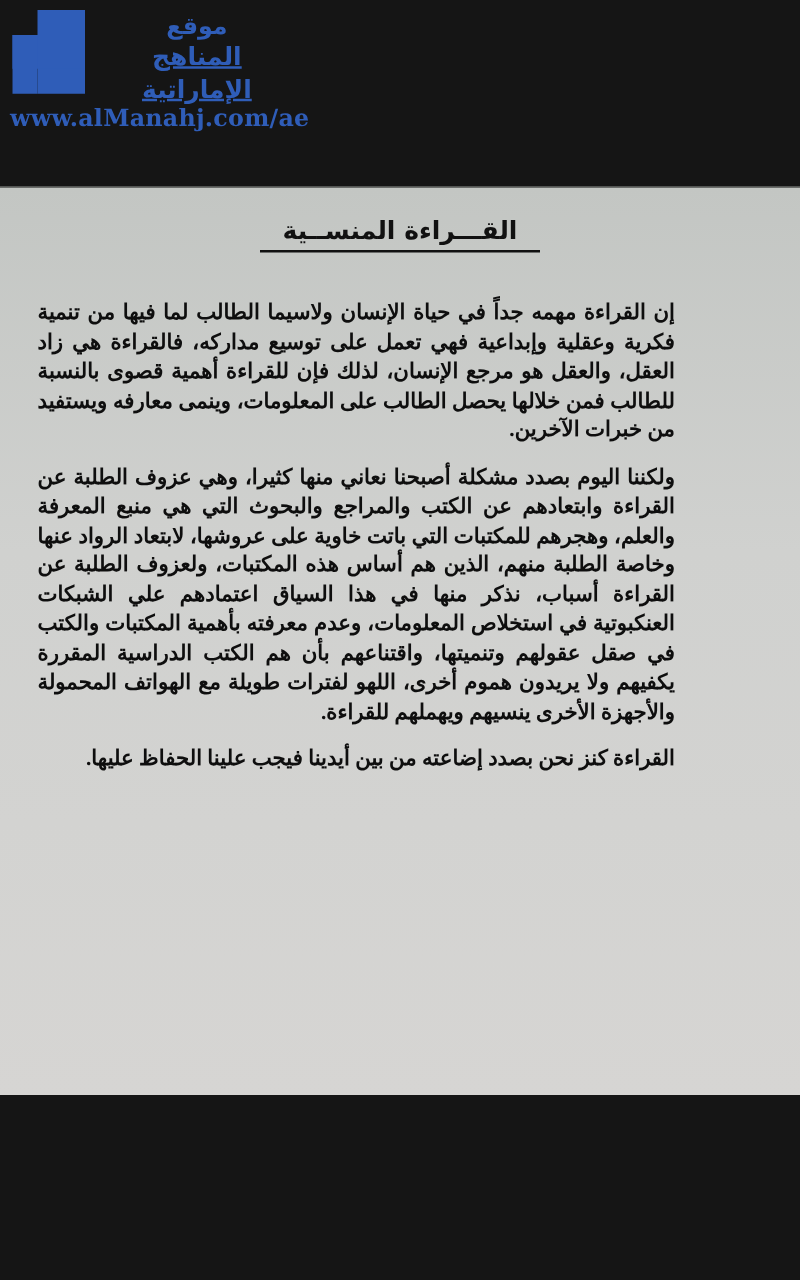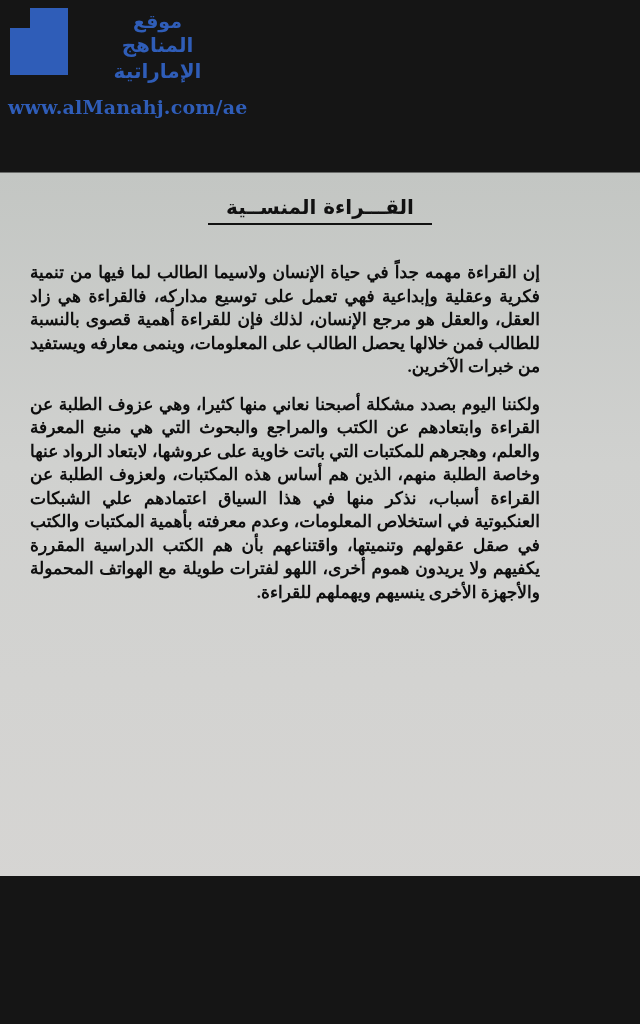--- a/index.html
+++ b/index.html
@@ -17,31 +17,30 @@
     position: absolute; left: 10px; top: 8px; width: 58px; height: 67px;
   }
   .logo-mark .blk { position: absolute; background: #2f5db8; }
   .logo-title {
     position: absolute; left: 80px; top: 10px; width: 155px;
     direction: rtl; text-align: center;
     color: #2f5db8; font-weight: bold;
     font-family: "DejaVu Sans", sans-serif;
   }
   .logo-title .l1 { font-size: 19px; line-height: 22px; display: block; }
-  .logo-title .l2 { font-size: 20px; line-height: 26px; display: block; }
+  .logo-title .l2 { font-size: 20px; line-height: 26px; display: block; text-decoration: underline; }
   .logo-url {
-    position: absolute; left: 8px; top: 96px;
+    position: absolute; left: 8px; top: 84px;
     color: #2f5db8; font-weight: bold; font-size: 19px;
     font-family: "DejaVu Serif", serif; letter-spacing: 0.2px;
   }
   .paper {
     position: absolute; left: 0; top: 149px; width: 640px; height: 727px;
     background: linear-gradient(180deg, #c3c6c3 0%, #d0d1cf 40%, #d6d5d3 100%);
     border-top: 1px solid #6a6c6a;
-    margin-top: 23px;
   }
   .doc-title {
     position: absolute; left: 0; right: 0; top: 22px;
     text-align: center; direction: rtl;
   }
   .doc-title span {
     font-size: 20px; font-weight: bold; color: #111;
     border-bottom: 2px solid #111; padding: 0 18px 4px 18px;
     font-family: "DejaVu Sans", sans-serif;
   }
@@ -73,16 +72,17 @@
   <div class="logo-url">www.alManahj.com/ae</div>
 </div>
 
 <div class="paper">
   <div class="doc-title">
     <span>القـــراءة المنســية</span>
   </div>
   <div class="doc-body">
     <p>إن القراءة مهمه جداً في حياة الإنسان ولاسيما الطالب لما فيها من تنمية فكرية وعقلية وإبداعية فهي تعمل على توسيع مداركه، فالقراءة هي زاد العقل، والعقل هو مرجع الإنسان، لذلك فإن للقراءة أهمية قصوى بالنسبة للطالب فمن خلالها يحصل الطالب على المعلومات، وينمى معارفه ويستفيد من خبرات الآخرين.</p>
     <p>ولكننا اليوم بصدد مشكلة أصبحنا نعاني منها كثيرا، وهي عزوف الطلبة عن القراءة وابتعادهم عن الكتب والمراجع والبحوث التي هي منبع المعرفة والعلم، وهجرهم للمكتبات التي باتت خاوية على عروشها، لابتعاد الرواد عنها وخاصة الطلبة منهم، الذين هم أساس هذه المكتبات، ولعزوف الطلبة عن القراءة أسباب، نذكر منها في هذا السياق اعتمادهم علي الشبكات العنكبوتية في استخلاص المعلومات، وعدم معرفته بأهمية المكتبات والكتب في صقل عقولهم وتنميتها، واقتناعهم بأن هم الكتب الدراسية المقررة يكفيهم ولا يريدون هموم أخرى، اللهو لفترات طويلة مع الهواتف المحمولة والأجهزة الأخرى ينسيهم ويهملهم للقراءة.</p>
+    <p>القراءة كنز نحن بصدد إضاعته من بين أيدينا فيجب علينا الحفاظ عليها.</p>
   </div>
 </div>
 
 <div class="footer"></div>
 
 </body></html>

